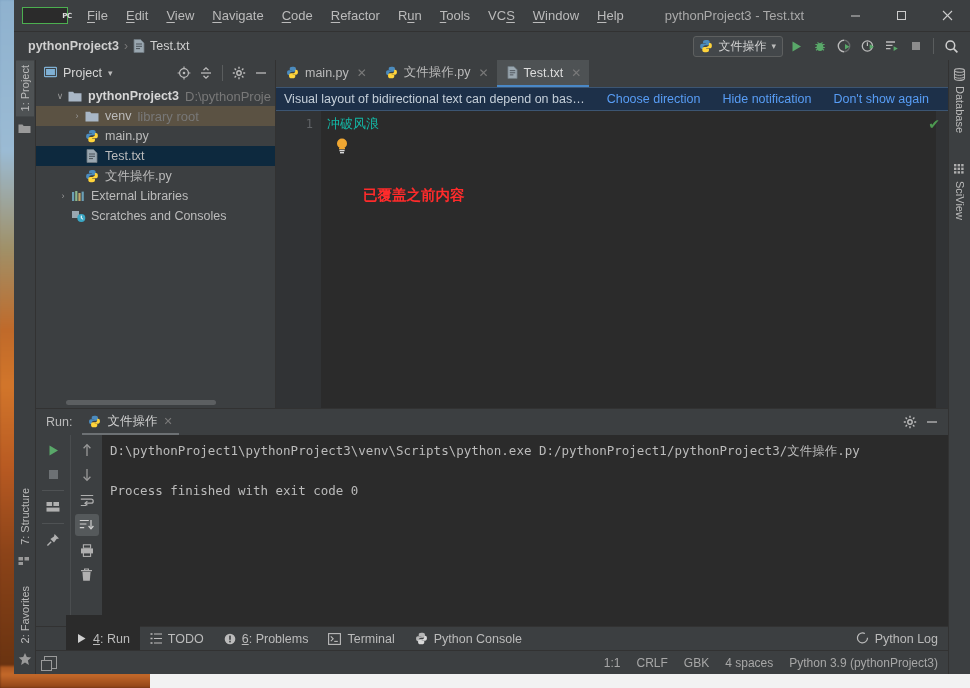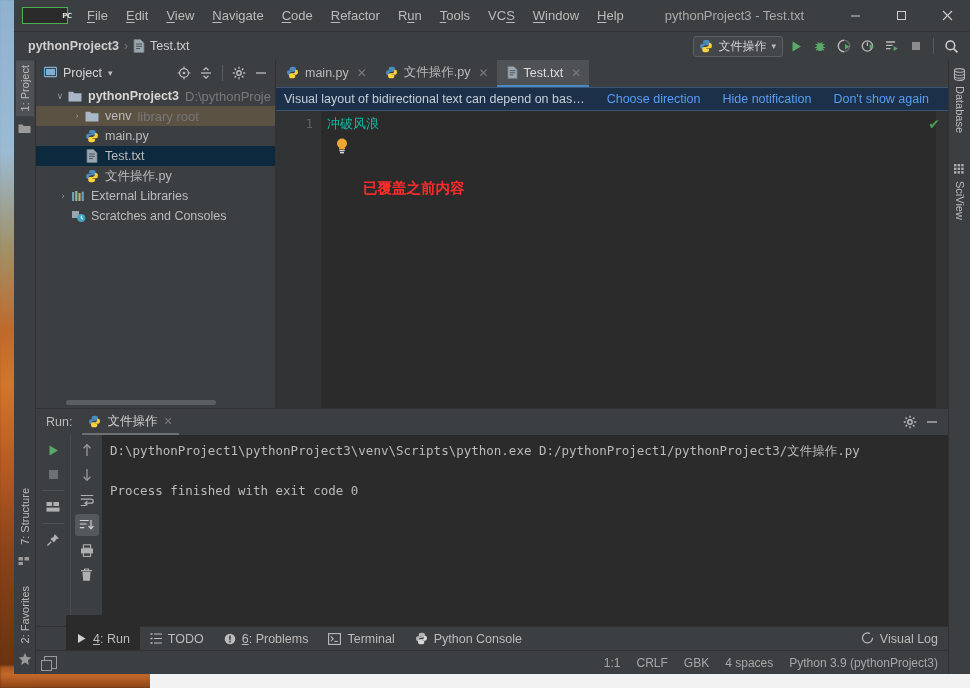--- a/index.html
+++ b/index.html
@@ -171,21 +171,21 @@
   .gutter-line { height: 18px; line-height: 18px; }
   .code {
     flex: 1; position: relative; padding: 4px 0 0 6px;
     font-family: "DejaVu Sans Mono", monospace; font-size: 13px; color: #a9b7c6;
   }
   .code-line { height: 18px; line-height: 18px; color: #14b8a6; }
   .bulb {
     position: absolute; left: 14px; top: 26px; width: 14px; height: 18px;
   }
   .annot-red {
-    position: absolute; left: 42px; top: 68px;
+    position: absolute; left: 42px; top: 75px;
     color: #ff2b2b; font-size: 14.5px; font-weight: bold;
     font-family: "DejaVu Sans", sans-serif;
   }
   .ok-check {
     position: absolute; right: 8px; top: 5px; color: #4d9a51; font-size: 14px; font-weight: bold;
   }
   .err-stripe {
     position: absolute; right: 0; top: 0; width: 12px; height: 100%;
     background: #313335;
   }
@@ -726,21 +726,21 @@
             <svg width="13" height="13" viewBox="0 0 16 16">
                 <path d="M7.7 1C5.6 1 4.6 1.9 4.6 3.2v1.6h3.2v0.5H3.6C2.2 5.3 1.3 6.2 1.3 8.3s0.9 3 2.3 3h1.1V9.6c0-1.5 1.2-2.6 2.7-2.6h2.7c1.2 0 2.1-0.9 2.1-2.1V3.2C12.2 1.9 11 1 9.6 1z" fill="#b6b6b6"></path>
                 <path d="M8.3 15c2.1 0 3.1-0.9 3.1-2.2v-1.6H8.2v-0.5h4.2c1.4 0 2.3-0.9 2.3-3s-0.9-3-2.3-3h-1.1v1.7c0 1.5-1.2 2.6-2.7 2.6H5.9c-1.2 0-2.1 0.9-2.1 2.1v1.7C3.8 14.1 5 15 6.4 15z" fill="#d8d8d8"></path>
               </svg>
             <span>Python Console</span>
           </div>
           <div class="right">
             <svg width="13" height="13" viewBox="0 0 13 13">
                 <path d="M11.5 5.8a5 5 0 1 1-2.6-4.3" fill="none" stroke="#bbb" stroke-width="1.2"></path>
               </svg>
-            <span>Visual Log</span>
+            <span>Python Log</span>
           </div>
         </div>
 
         <div class="statusbar">
           <div class="sq"></div>
           <div class="sb-right">
             <span>1:1</span>
             <span>CRLF</span>
             <span>GBK</span>
             <span>4 spaces</span>

